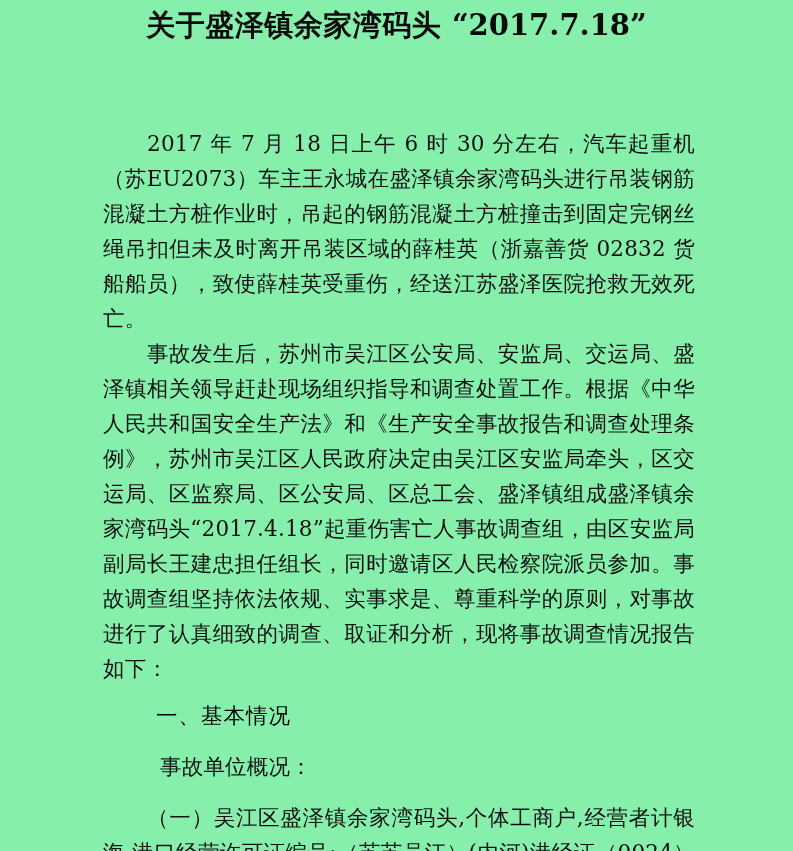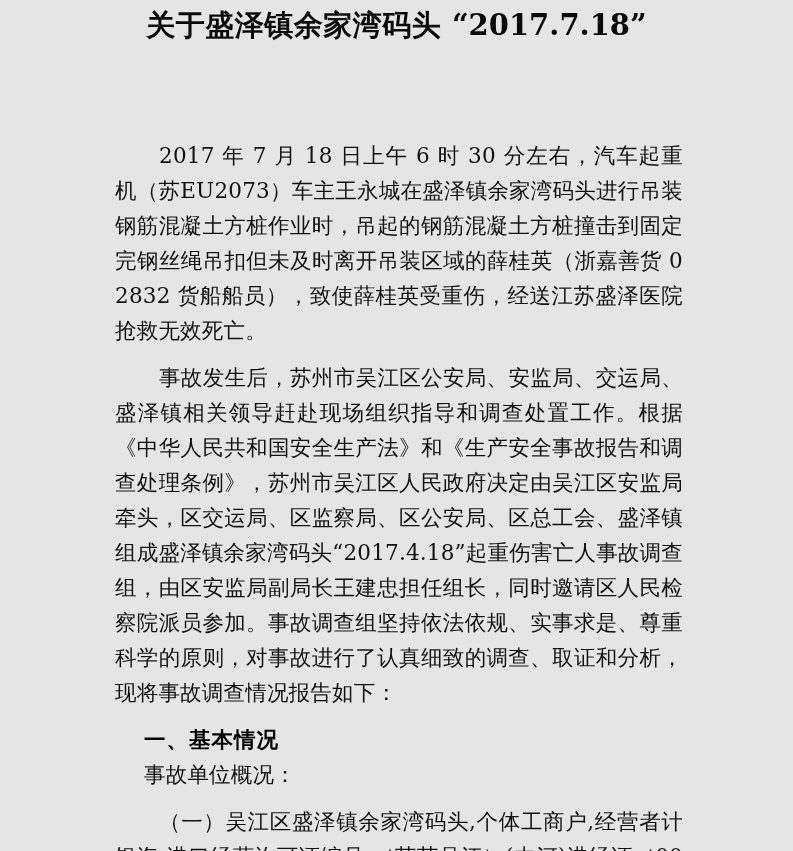--- a/index.html
+++ b/index.html
@@ -13,21 +13,21 @@
     overflow: hidden;
     font-family: "DejaVu Serif", "Liberation Serif", serif;
     color: #000000;
     -webkit-font-smoothing: none;
   }
 
   .page {
     position: relative;
     width: 793px;
     height: 851px;
-    background: #e5e5e5;
+    background: #86efac;
     overflow: hidden;
   }
 
   
   .doc-title {
     width: 793px;
     padding-top: 6px;
     text-align: center;
     font-family: "DejaVu Sans", "Liberation Sans", sans-serif;
     font-weight: 700;
@@ -48,44 +48,44 @@
 
   
   .body-block {
     position: absolute;
     left: 103px;
     top: 126px;
     width: 592px;
   }
 
   p.para {
-    margin: 12px;
+    margin: 0;
     font-size: 21.5px;
     line-height: 35px;
     text-align: justify;
     text-justify: inter-character;
     text-align-last: left;
     letter-spacing: 0.2px;
     color: #111111;
     word-break: break-all;
   }
   p.para.indent2 {
     text-indent: 44px;
   }
   p.heading {
-    margin: 0;
+    margin: 12px;
     font-size: 21.5px;
     line-height: 35px;
-    font-weight: 700;
+    font-weight: 400;
     text-indent: 41px;
     letter-spacing: 1px;
     color: #000000;
   }
   p.subline {
-    margin: 0;
+    margin: 16px;
     font-size: 21.5px;
     line-height: 35px;
     text-indent: 41px;
     letter-spacing: 0.2px;
     color: #111111;
   }
   
   p.para.clipped {
     overflow: hidden;
   }

